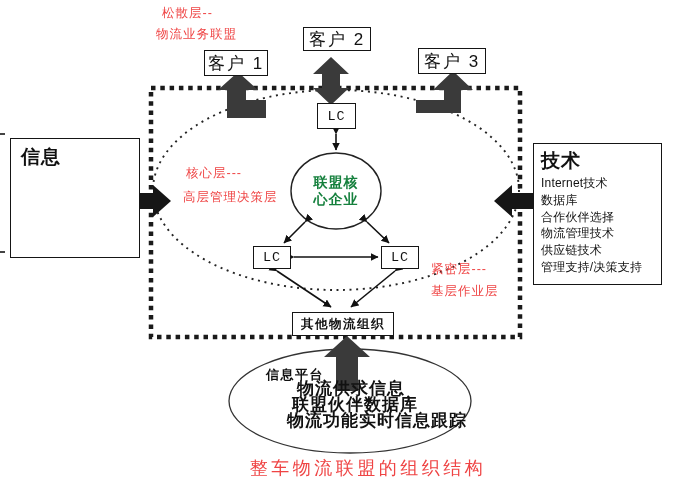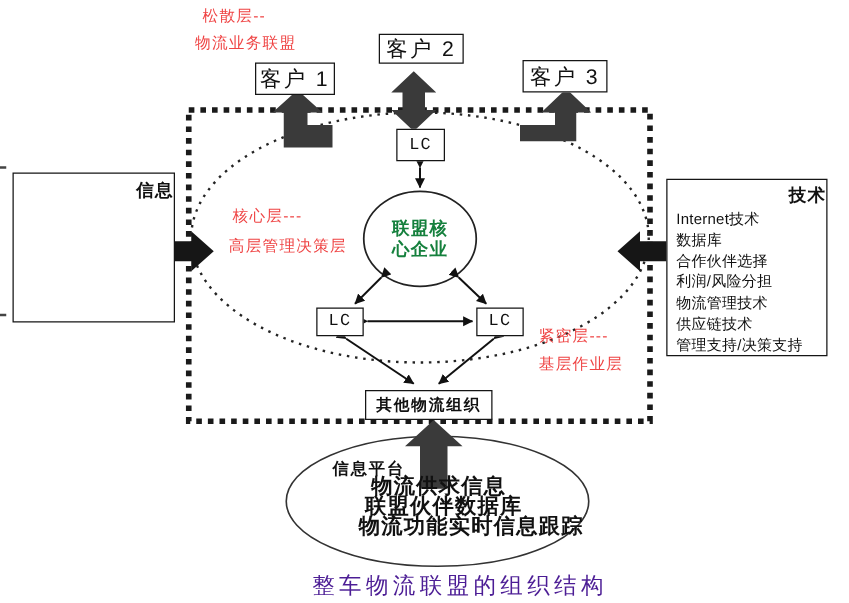--- a/index.html
+++ b/index.html
@@ -12,39 +12,39 @@
   .box{
     position:absolute;border:1.3px solid #151515;background:#fff;
     display:flex;align-items:center;justify-content:center;
     font-size:17px;letter-spacing:2px;box-sizing:border-box;white-space:nowrap;
   }
   .lc{font-family:"Liberation Mono",monospace;letter-spacing:1px;font-size:13.5px;}
   .layer-label{position:absolute;font-size:12.5px;letter-spacing:1px;white-space:nowrap;color:#ef4444;}
   .side-panel{
     position:absolute;border:1.3px solid #151515;background:#fff;box-sizing:border-box;
   }
-  .side-panel .title{font-weight:bold;font-size:14px;letter-spacing:1px;text-align:right;}
+  .side-panel .title{font-weight:bold;font-size:19px;letter-spacing:1px;}
   .side-panel ul{list-style:none;margin:1px 0 0 0;padding:0;}
   .info-panel{left:10px;top:138px;width:130px;height:120px;padding:5px 0 0 10px;}
   .info-panel li{font-size:12.3px;line-height:19px;letter-spacing:0.5px;white-space:nowrap;}
   .tech-panel{left:533px;top:143px;width:129px;height:142px;padding:4px 0 0 7px;}
   .tech-panel li{font-size:12px;line-height:16.8px;letter-spacing:0.2px;white-space:nowrap;}
   .core-text{
     position:absolute;left:310px;top:174px;width:52px;text-align:center;
     font-size:14px;font-weight:600;letter-spacing:1px;line-height:17px;color:#15803d;
   }
   .platform-title{position:absolute;left:266px;top:366px;font-size:13px;font-weight:bold;letter-spacing:1.5px;}
   .platform-items{position:absolute;left:287px;top:381px;list-style:none;margin:0;padding:0;}
   .platform-items li{font-size:17px;font-weight:600;line-height:16.2px;letter-spacing:1px;white-space:nowrap;}
   .platform-items li:nth-child(1){padding-left:10px;}
   .platform-items li:nth-child(2){padding-left:5px;}
   .caption{
     position:absolute;left:60px;top:456px;width:616px;text-align:center;
     font-family:"DejaVu Serif","Liberation Serif",serif;font-size:18px;
-    letter-spacing:3.5px;color:#4c1d95;
+    letter-spacing:3.5px;color:#ef4444;
   }
   .other-org{font-weight:600;font-size:12.5px;letter-spacing:1.5px;}
   .artifact{position:absolute;left:0;width:5px;height:2px;background:#444;}
 </style>
 </head>
 <body>
 
 <svg class="canvas" viewBox="0 0 679 482">
   <defs>
     <marker id="ah" markerUnits="userSpaceOnUse" markerWidth="10" markerHeight="10" refX="7.5" refY="4" orient="auto">
@@ -116,21 +116,20 @@
 <div class="side-panel info-panel">
   <div class="title">信息</div>
 </div>
 
 <div class="side-panel tech-panel">
   <div class="title">技术</div>
   <ul>
     <li>Internet技术</li>
     <li>数据库</li>
     <li>合作伙伴选择</li>
-    <li>利润/风险分担</li>
     <li>物流管理技术</li>
     <li>供应链技术</li>
     <li>管理支持/决策支持</li>
   </ul>
 </div>
 
 <div class="platform-title">信息平台</div>
 <ul class="platform-items">
   <li>物流供求信息</li>
   <li>联盟伙伴数据库</li>

